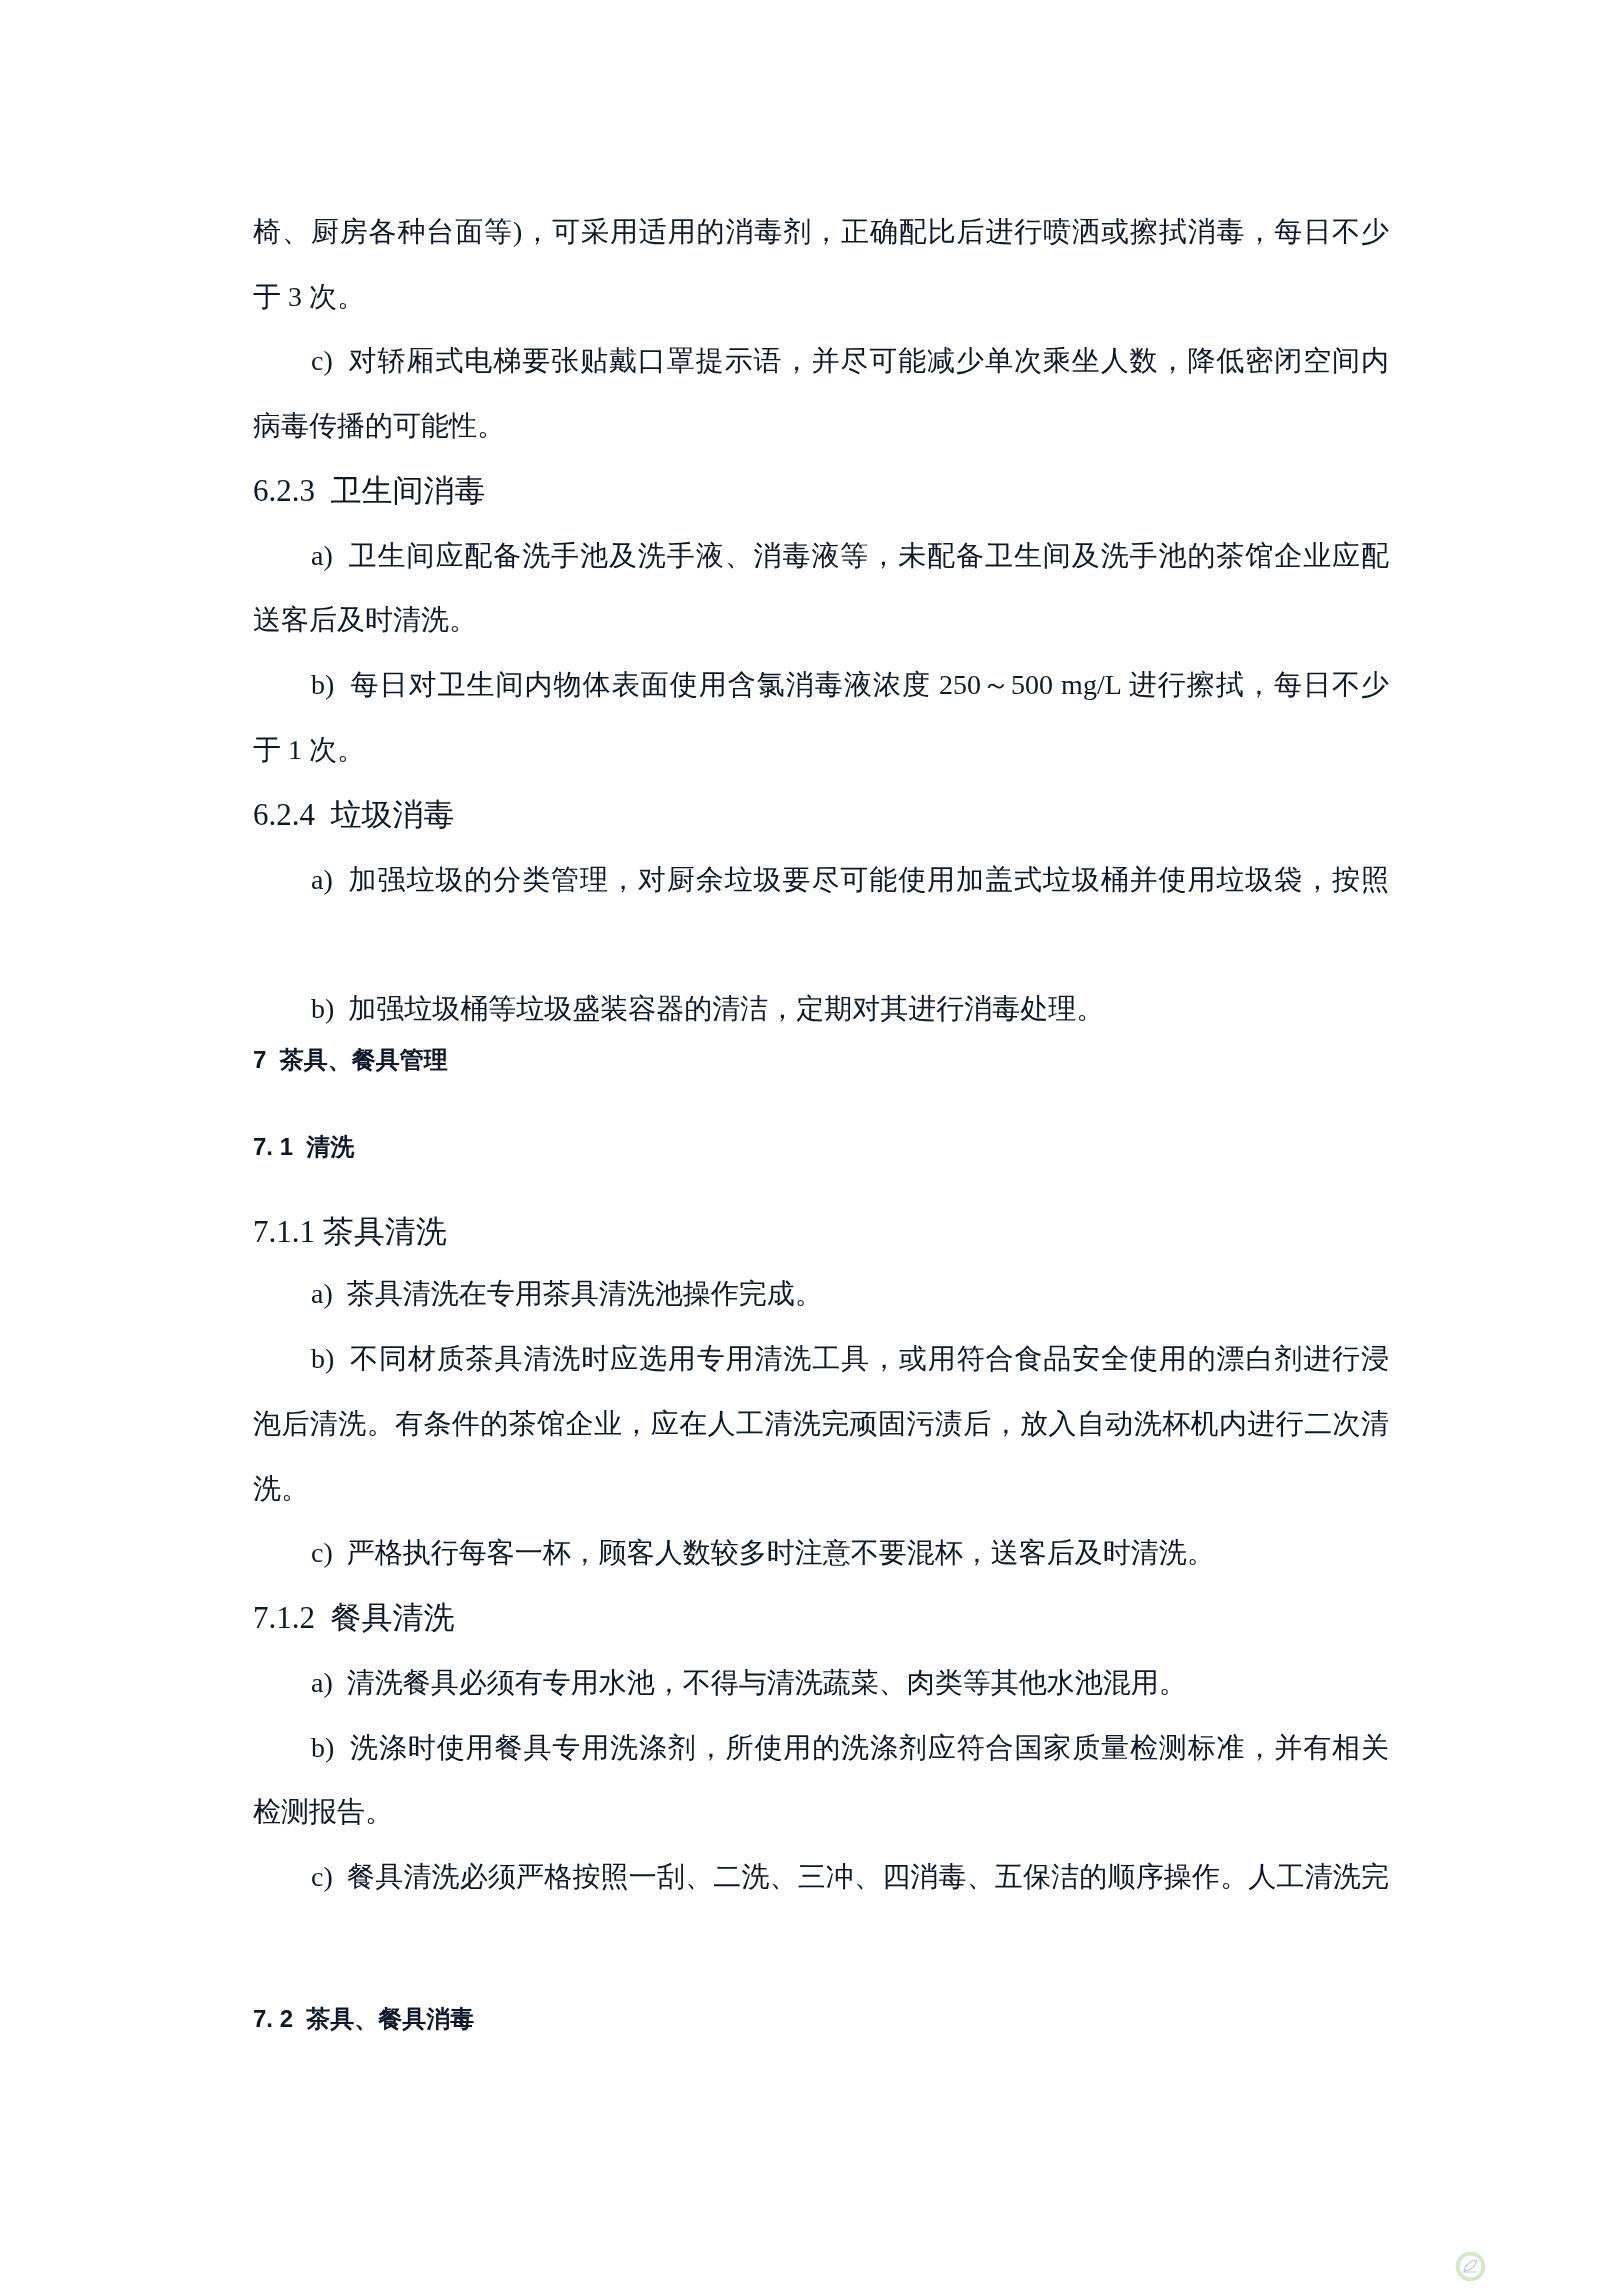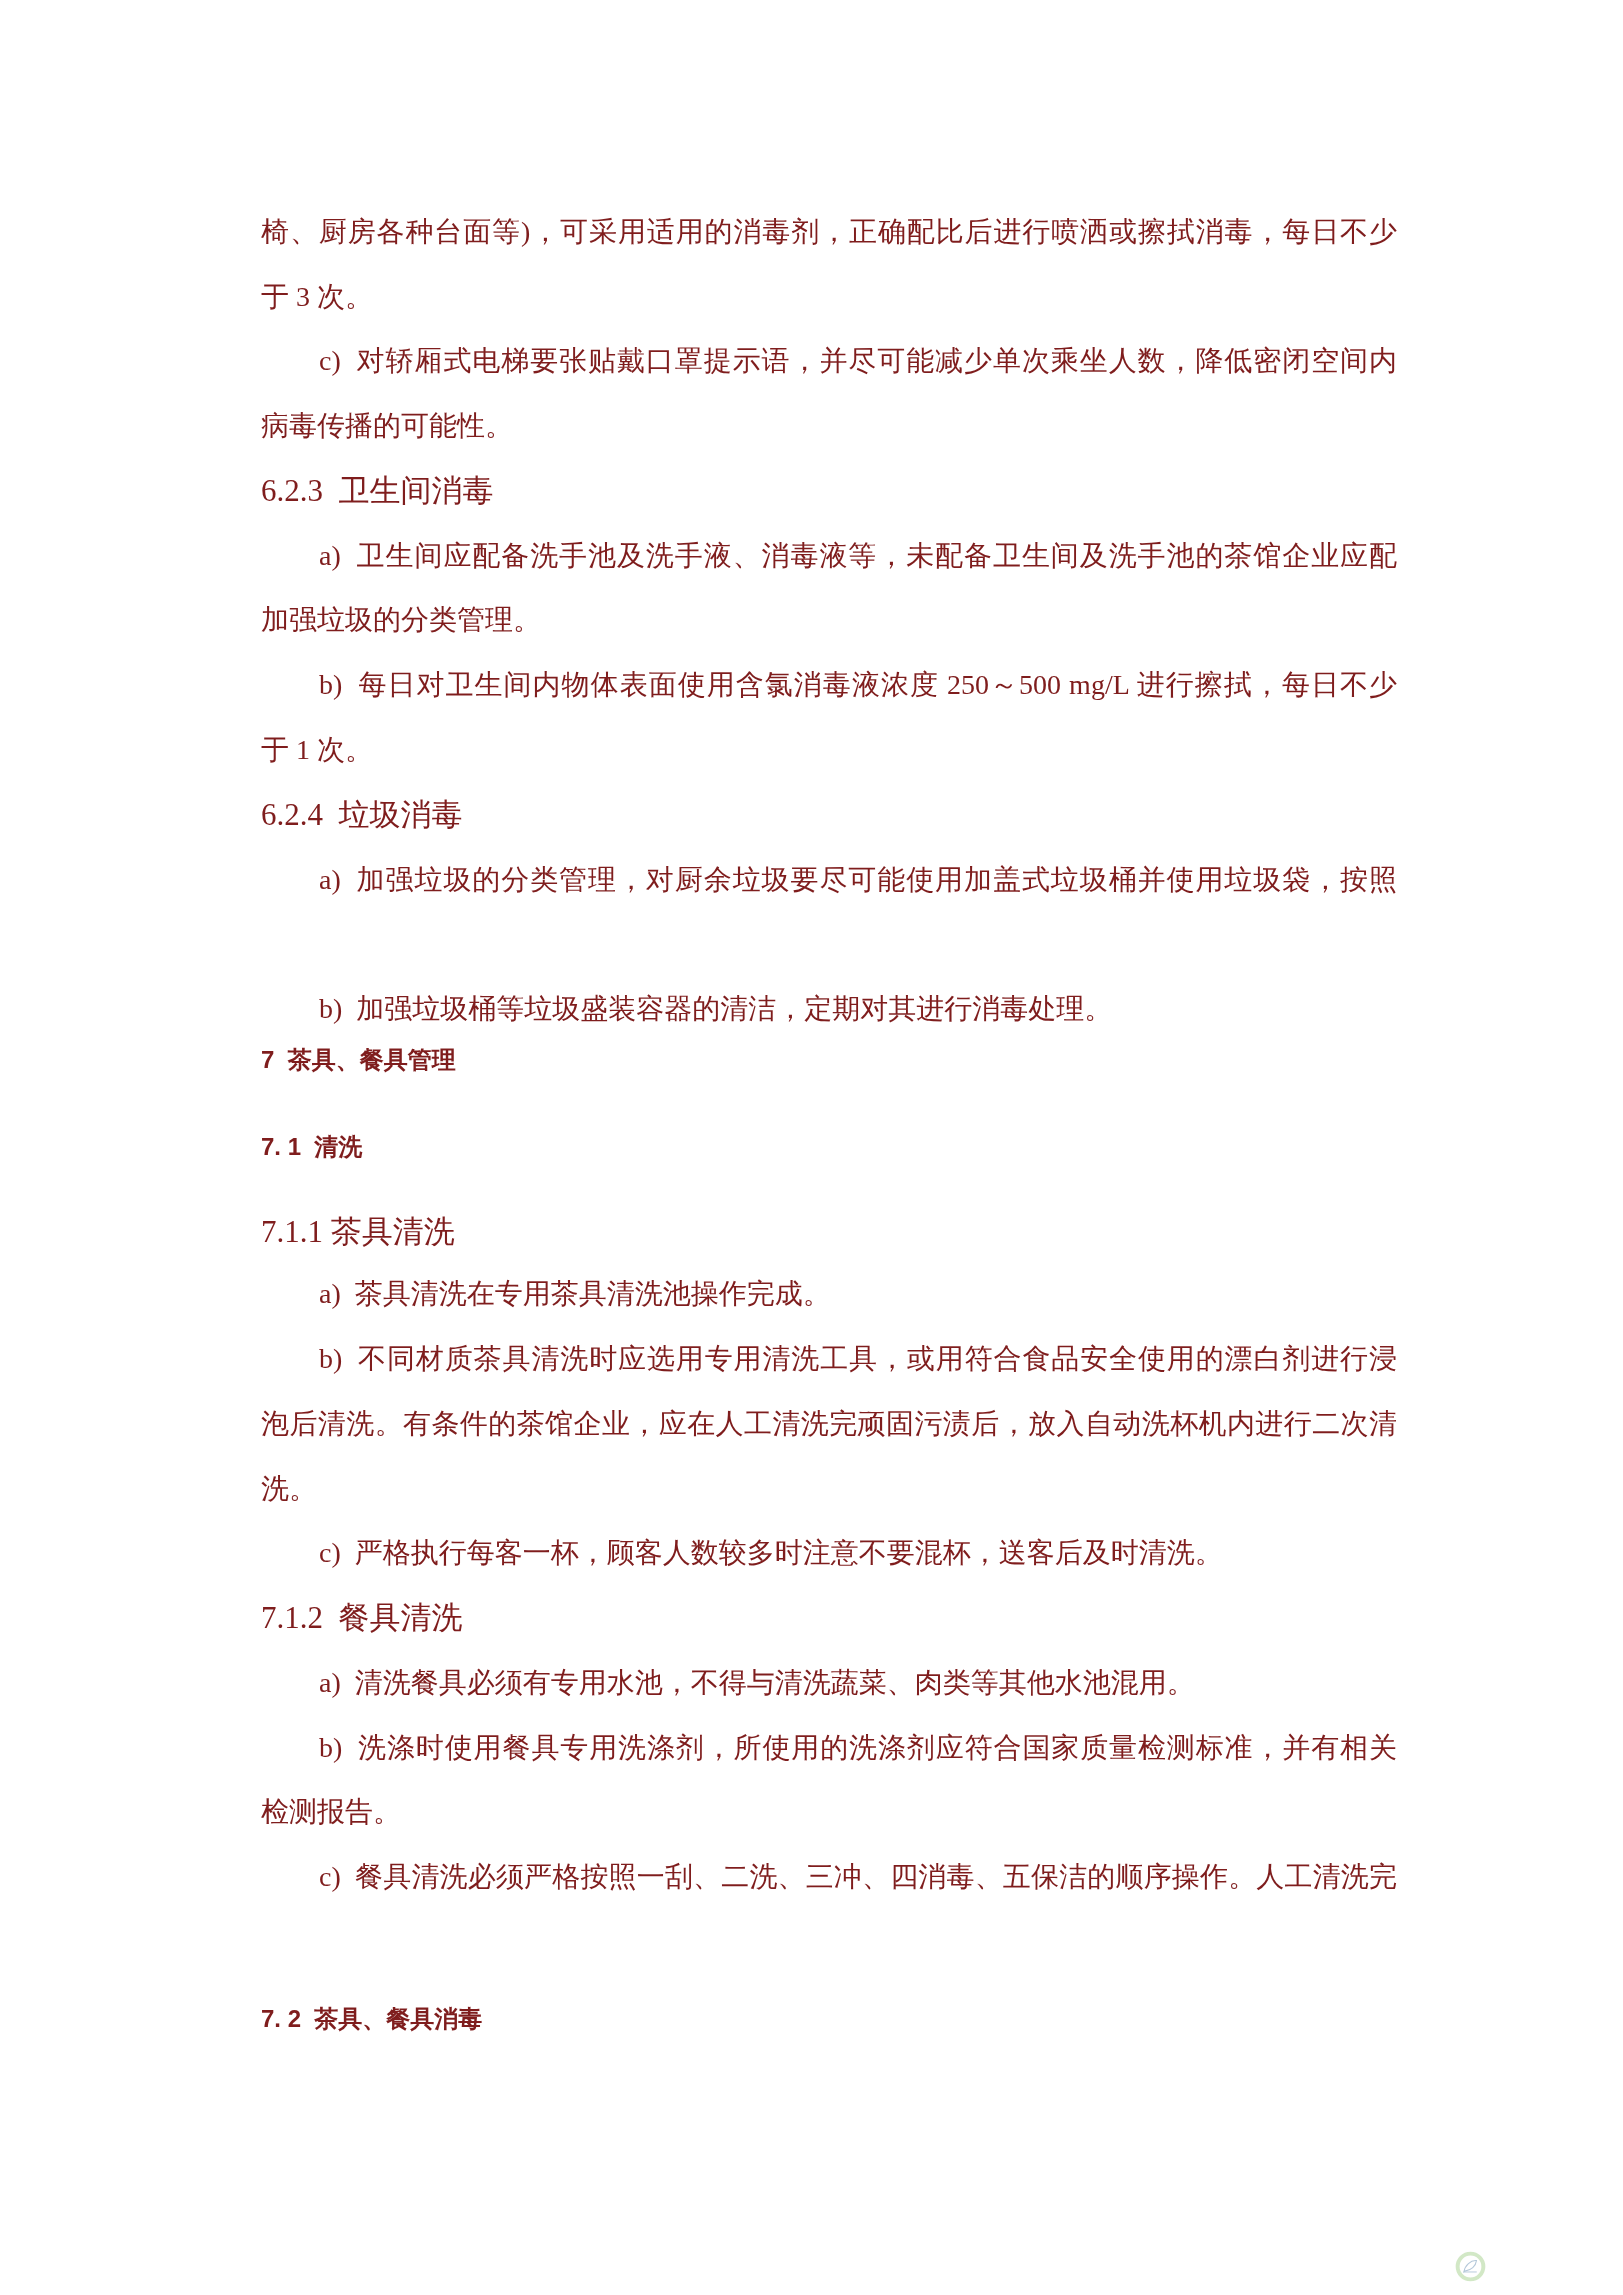--- a/index.html
+++ b/index.html
@@ -18,26 +18,26 @@
   }
   .text-block {
     position: absolute;
     left: 245px;
     top: 0;
     width: 1136px;
     height: 2295px;
   }
   .line {
     position: absolute;
-    left: 16px;
+    left: 8px;
     width: 100%;
     height: 65px;
     line-height: 65px;
     font-size: 28px;
-    color: #7f1d1d;
+    color: #0f172a;
     white-space: nowrap;
     font-family: "Liberation Serif", "DejaVu Serif", serif;
   }
   .line--justify {
     white-space: normal;
     text-align: justify;
     text-align-last: justify;
     text-justify: inter-character;
   }
   .line--indent {
@@ -67,21 +67,21 @@
 
 <div class="page">
 
   <div class="text-block">
       <div class="line line--justify" style="top: 199px;">椅、厨房各种台面等)，可采用适用的消毒剂，正确配比后进行喷洒或擦拭消毒，每日不少</div>
       <div class="line" style="top: 264px;">于 3 次。</div>
       <div class="line line--justify line--indent" style="top: 328px;">c)&nbsp; 对轿厢式电梯要张贴戴口罩提示语，并尽可能减少单次乘坐人数，降低密闭空间内</div>
       <div class="line" style="top: 393px;">病毒传播的可能性。</div>
       <div class="line line--h3" style="top: 458px;">6.2.3&nbsp;&nbsp;卫生间消毒</div>
       <div class="line line--justify line--indent" style="top: 523px;">a)&nbsp; 卫生间应配备洗手池及洗手液、消毒液等，未配备卫生间及洗手池的茶馆企业应配</div>
-      <div class="line" style="top: 587px;">加强垃圾的分类管理。</div>
+      <div class="line" style="top: 587px;">送客后及时清洗。</div>
       <div class="line line--justify line--indent" style="top: 652px;">b)&nbsp; 每日对卫生间内物体表面使用含氯消毒液浓度 250～500 mg/L 进行擦拭，每日不少</div>
       <div class="line" style="top: 717px;">于 1 次。</div>
       <div class="line line--h3" style="top: 782px;">6.2.4&nbsp;&nbsp;垃圾消毒</div>
       <div class="line line--justify line--indent" style="top: 847px;">a)&nbsp; 加强垃圾的分类管理，对厨余垃圾要尽可能使用加盖式垃圾桶并使用垃圾袋，按照</div>
       <div class="line line--indent" style="top: 976px;">b)&nbsp; 加强垃圾桶等垃圾盛装容器的清洁，定期对其进行消毒处理。</div>
       <div class="line line--h1" style="top: 1027px;">7&nbsp;&nbsp;茶具、餐具管理</div>
       <div class="line line--h1" style="top: 1114px;">7.&nbsp;1&nbsp;&nbsp;清洗</div>
       <div class="line line--h3" style="top: 1199px;">7.1.1&nbsp;茶具清洗</div>
       <div class="line line--indent" style="top: 1261px;">a)&nbsp; 茶具清洗在专用茶具清洗池操作完成。</div>
       <div class="line line--justify line--indent" style="top: 1326px;">b)&nbsp; 不同材质茶具清洗时应选用专用清洗工具，或用符合食品安全使用的漂白剂进行浸</div>

